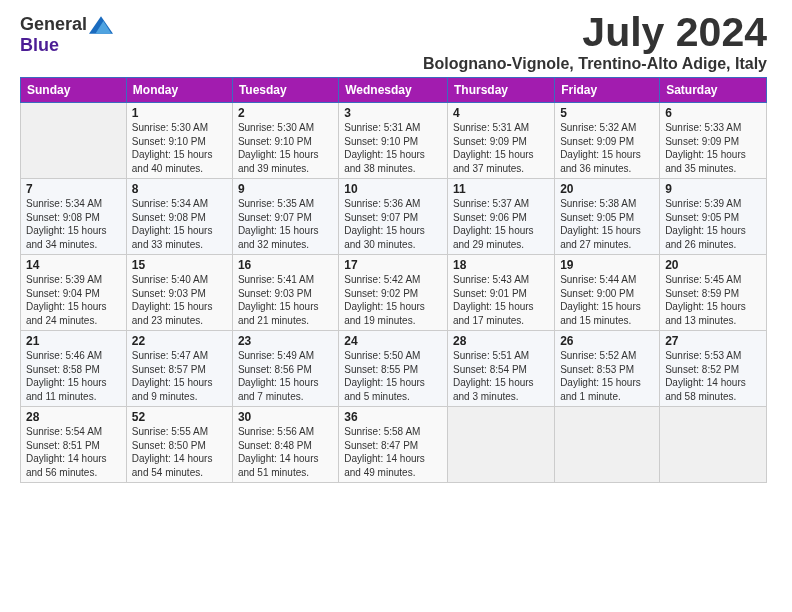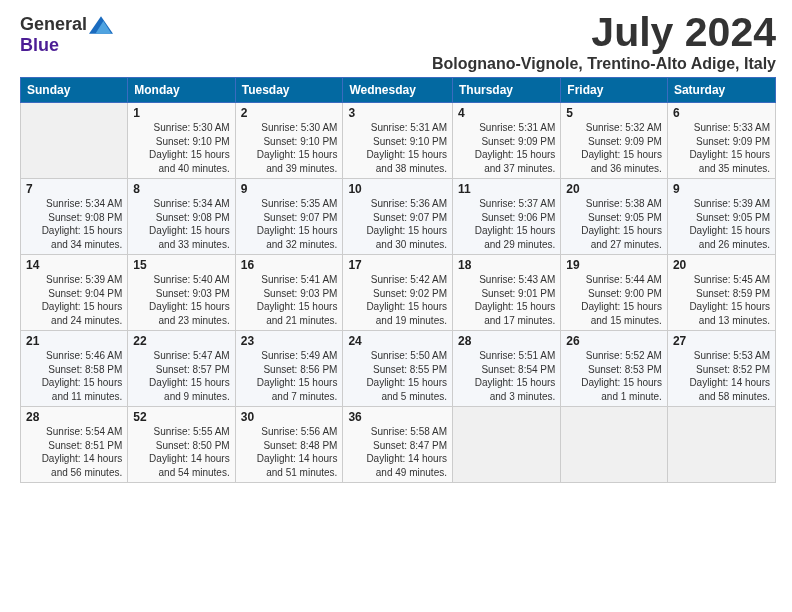--- a/index.html
+++ b/index.html
@@ -5,21 +5,21 @@
     * { box-sizing: border-box; margin: 0; padding: 0; }
     body {
       font-family: Arial, sans-serif;
       background: #fff;
       width: 792px;
       height: 612px;
       overflow: hidden;
     }
     .page {
       width: 792px;
-      padding: 10px 16px 10px 20px;
+      padding: 10px 25px 10px 20px;
     }
     .header {
       display: flex;
       align-items: flex-start;
       justify-content: space-between;
       margin-bottom: 4px;
     }
     .logo {
       display: flex;
       flex-direction: column;
@@ -58,21 +58,21 @@
       font-size: 16px;
       font-weight: bold;
       color: #333;
     }
     .calendar {
       width: 100%;
       border-collapse: collapse;
       font-size: 11px;
     }
     .calendar thead tr th {
-      background-color: #0369a1;
+      background-color: #a21caf;
       color: #fff;
       font-weight: bold;
       text-align: left;
       padding: 5px 6px;
       border: 1px solid #3a6bbf;
       font-size: 12px;
     }
     .calendar tbody tr td {
       vertical-align: top;
       border: 1px solid #ccc;
@@ -91,21 +91,20 @@
       font-weight: bold;
       font-size: 12px;
       color: #222;
       display: block;
       margin-bottom: 1px;
     }
     .day-info {
       color: #333;
       font-size: 10px;
       line-height: 1.35;
-      text-align: right;
     }
     .empty-cell {
       background: #f0f0f0 !important;
     }
     .row-alt td { background: #f5f7fa !important; }
   </style>
 </head>
 <body>
 
 <div class="page">

